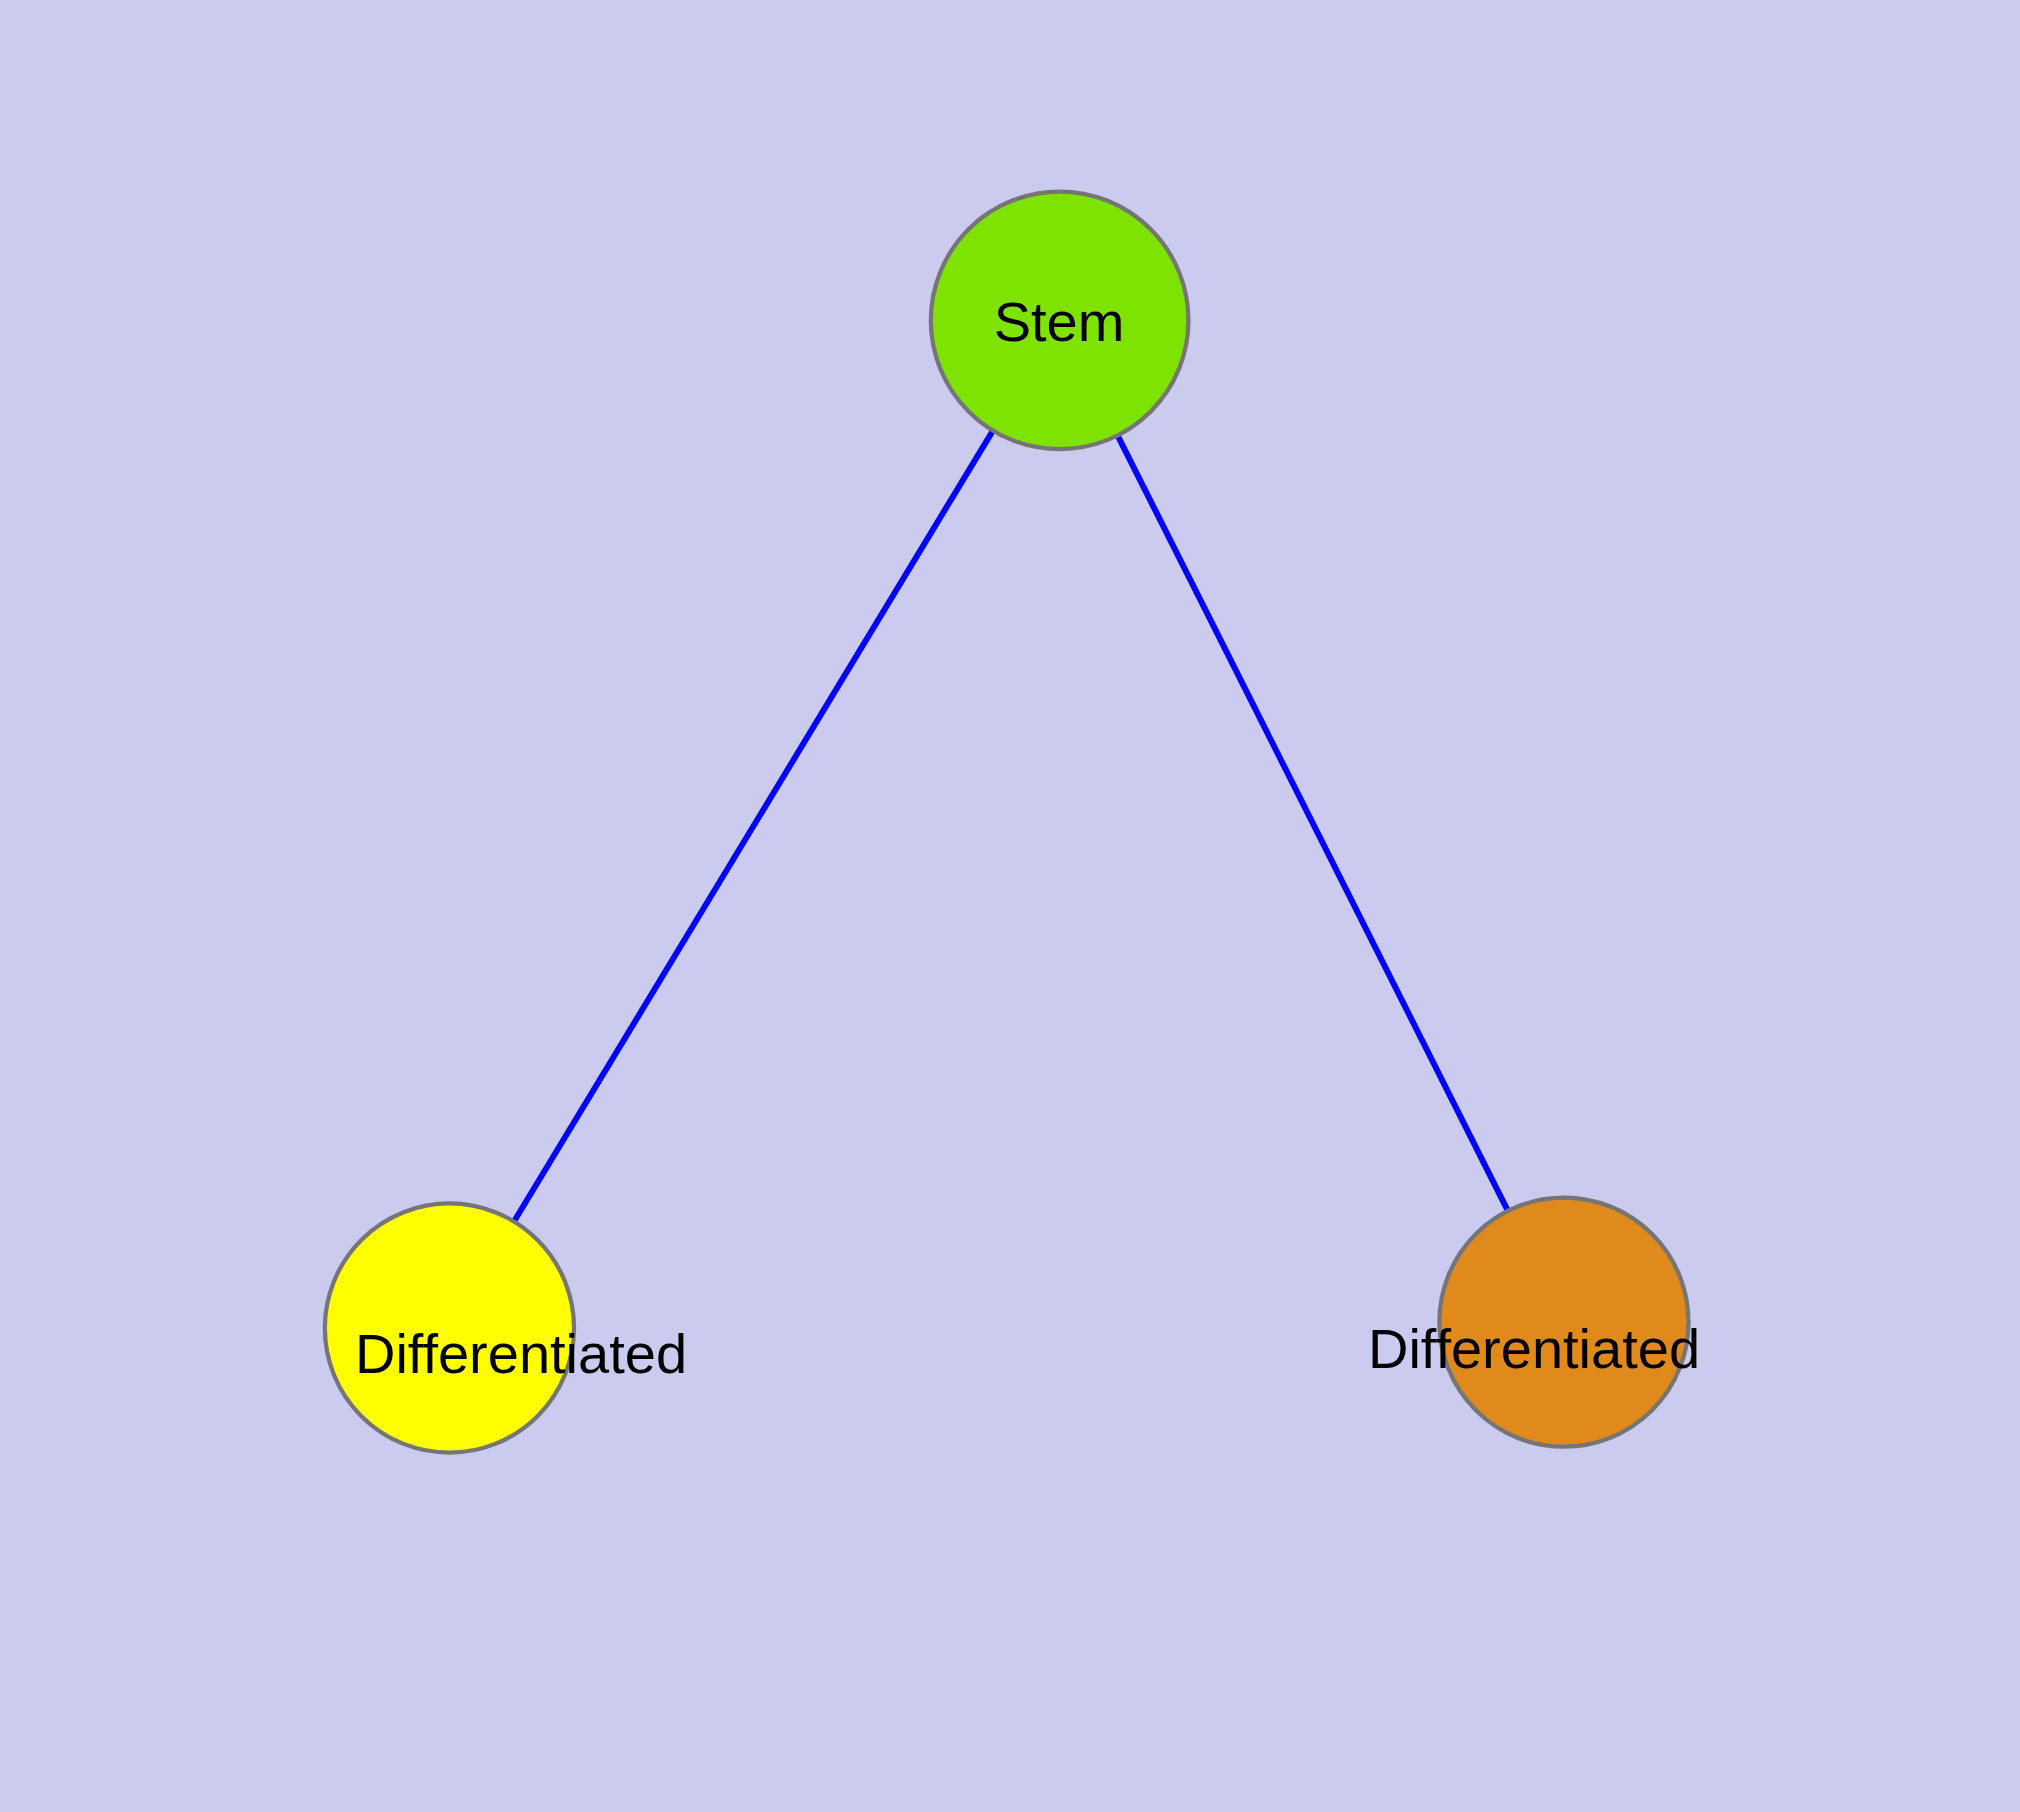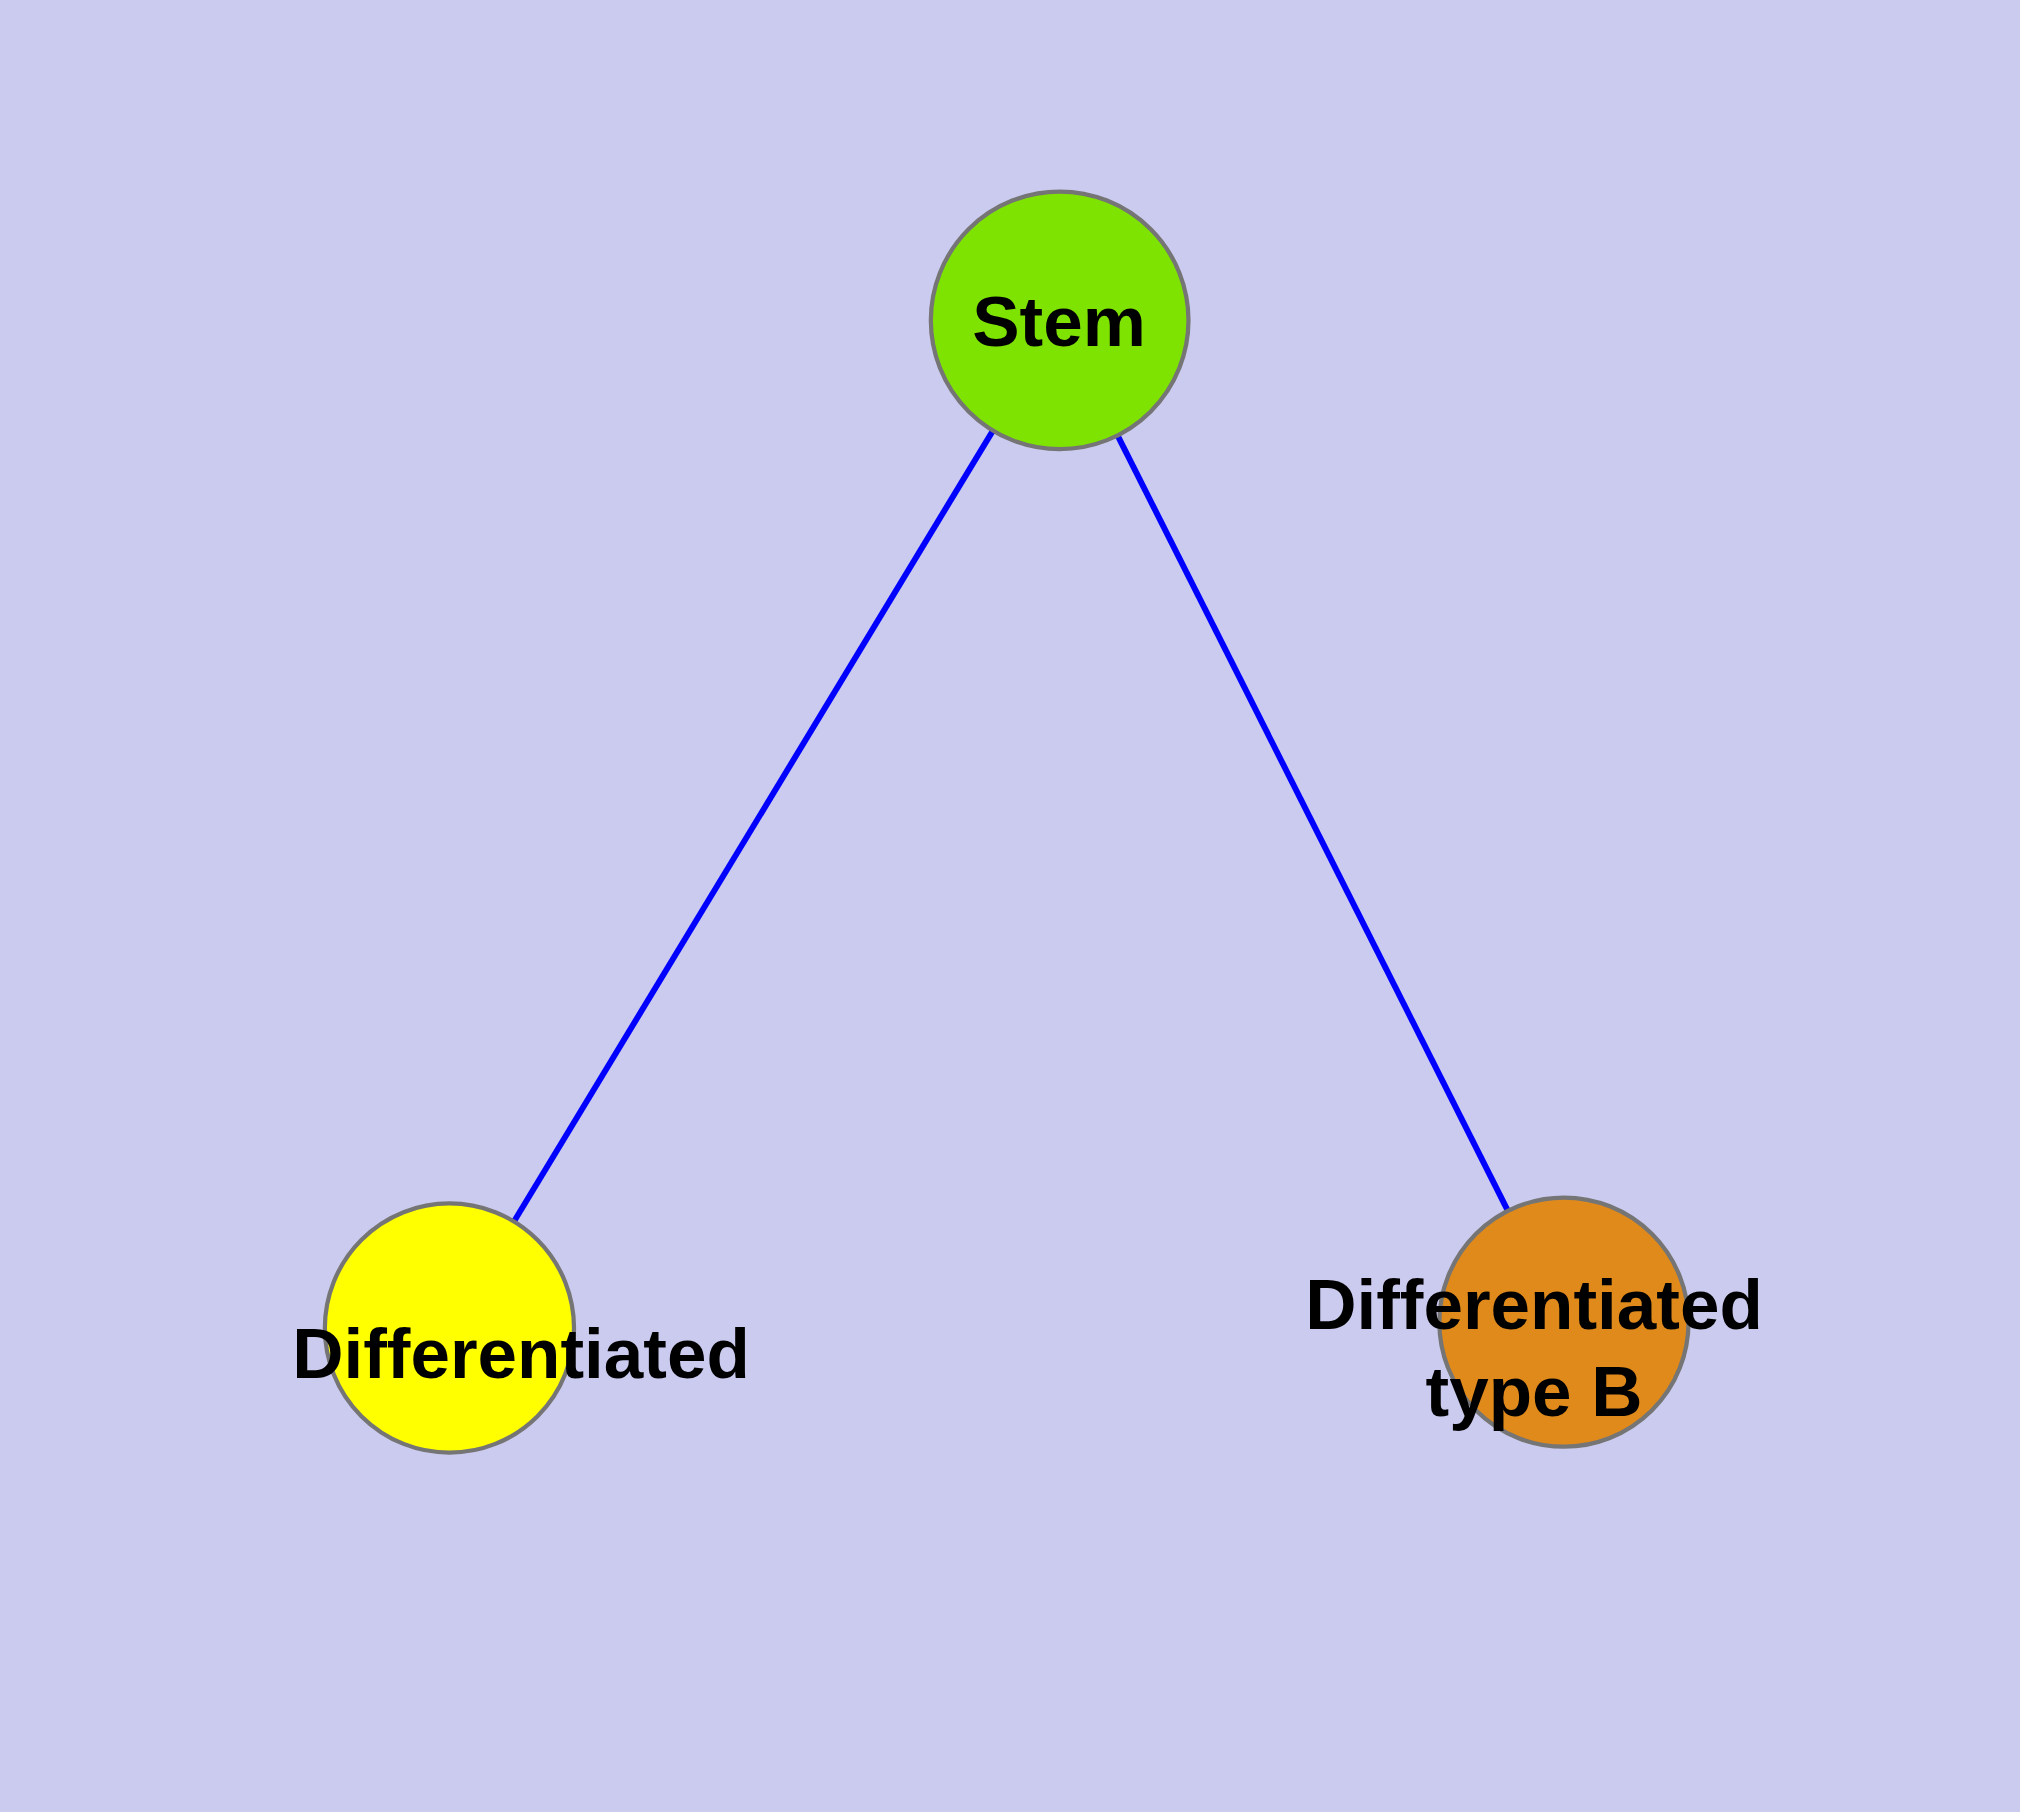--- a/index.html
+++ b/index.html
@@ -25,22 +25,22 @@
       stroke-width: 7;
       fill: none;
     }
     .node {
       stroke-width: 5;
     }
     .node-label {
       position: absolute;
       transform: translate(-50%, -50%);
       text-align: center;
-      font-weight: bold;
-      font-size: 71px;
+      font-weight: normal;
+      font-size: 56px;
       line-height: 1.22;
       color: #000000;
       white-space: nowrap;
       pointer-events: none;
     }
     .node-label span {
       display: block;
     }
   </style>
 </head>
@@ -64,17 +64,16 @@
   <div class="node-label" style="left:1059px; top:322px;">
     <span>Stem</span>
   </div>
 
   <div class="node-label" style="left:521px; top:1354px;">
     <span>Differentiated</span>
   </div>
 
   <div class="node-label" style="left:1534px; top:1349px;">
     <span>Differentiated</span>
-    <span>type B</span>
   </div>
 
 </div>
 
 
 </body></html>

